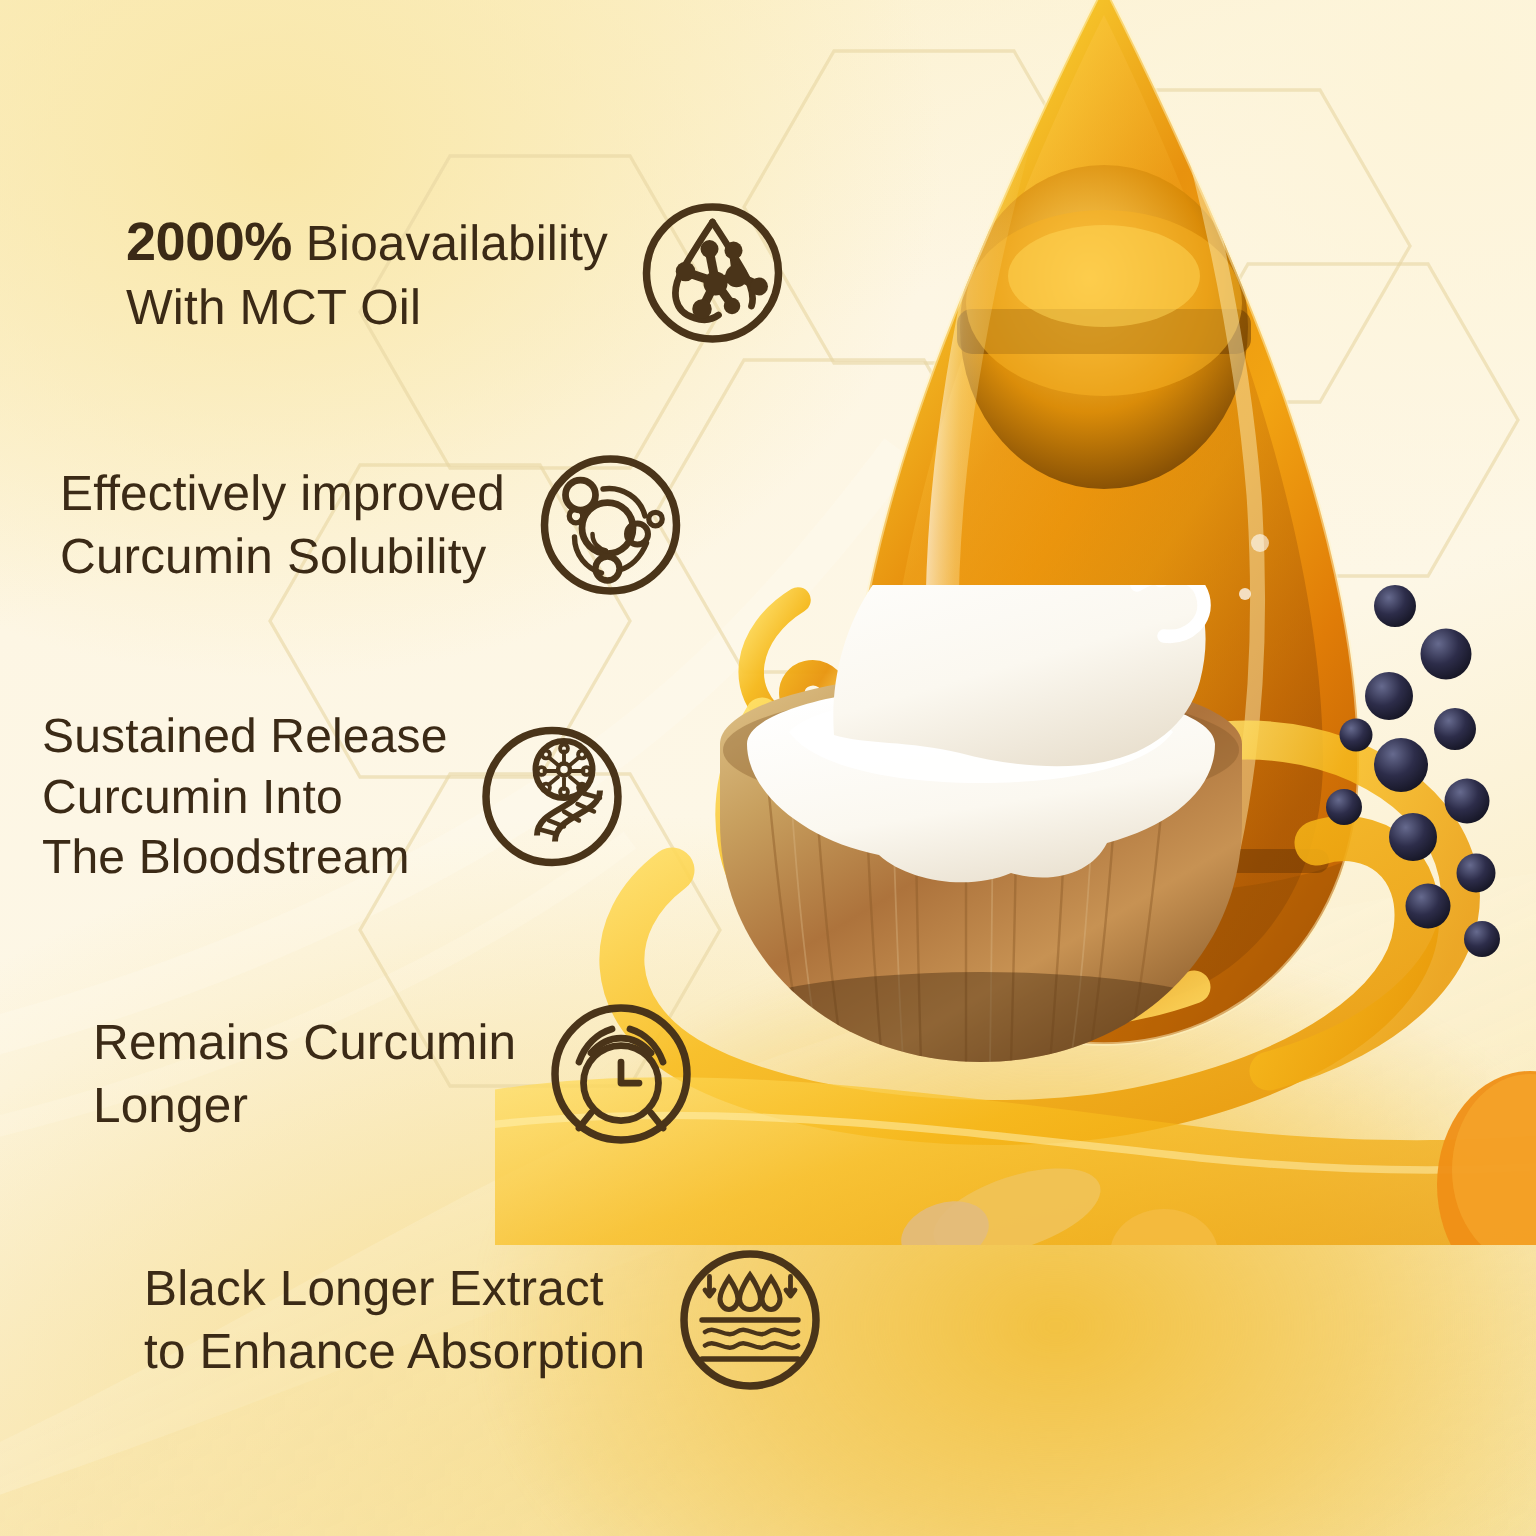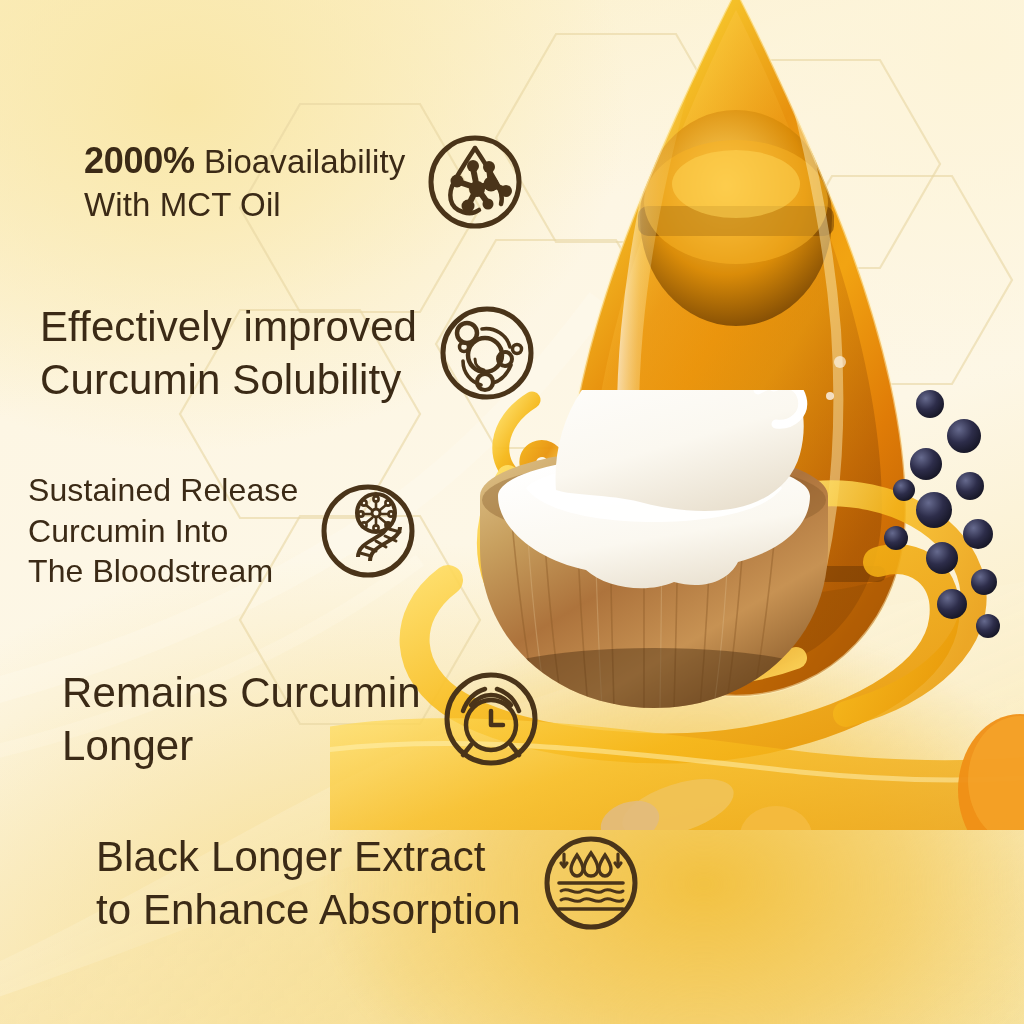--- a/index.html
+++ b/index.html
@@ -31,21 +31,21 @@
   .art{position:absolute;left:436px;top:-30px;width:620px;height:900px;}
   .art-bottom{position:absolute;left:330px;top:690px;width:760px;height:360px;}
 
   
   .features{position:absolute;left:0;top:0;width:660px;height:1024px;}
   .feature{
     position:absolute;display:flex;align-items:center;gap:20px;
   }
   .feat-text{
     color:#3b2a16;
-    font-size:42px;
+    font-size:33px;
     line-height:1.27;
     letter-spacing:.1px;
     white-space:pre-line;
     text-align:left;
   }
   .feat-text .hl{font-weight:bold;font-size:36px;letter-spacing:-.3px;}
   .feat-icon{flex:0 0 auto;width:100px;height:100px;}
 
   .f1{left:84px;top:132px;}
   .f2{left:40px;top:300px;}

